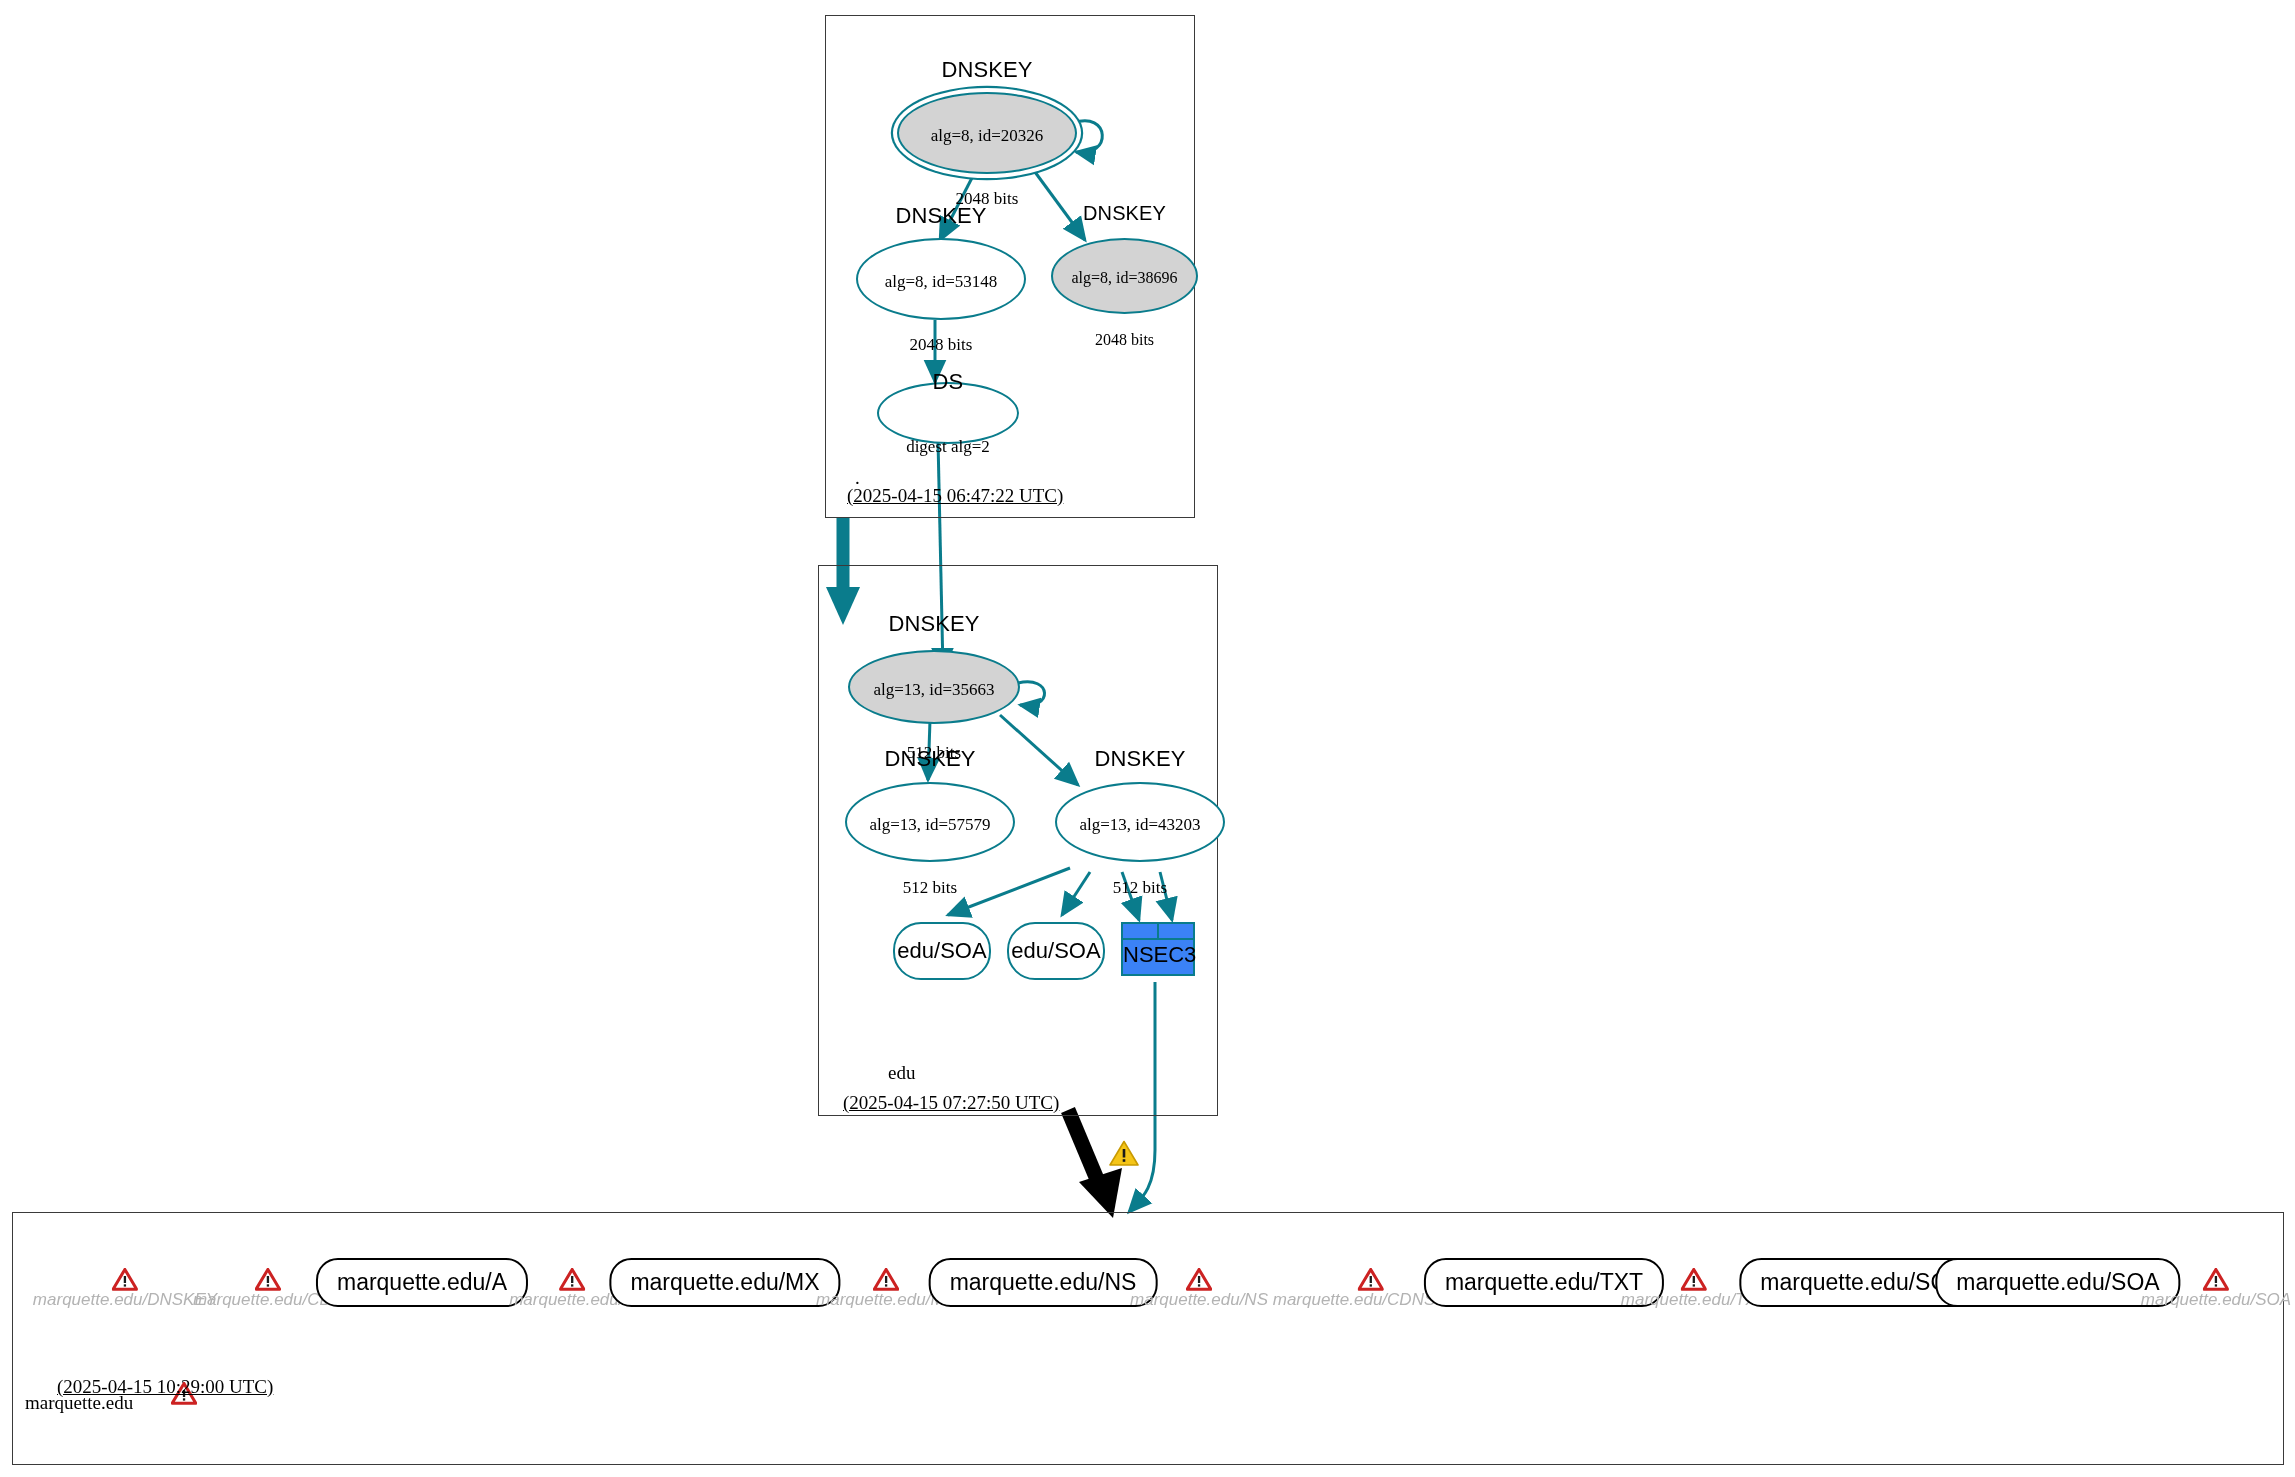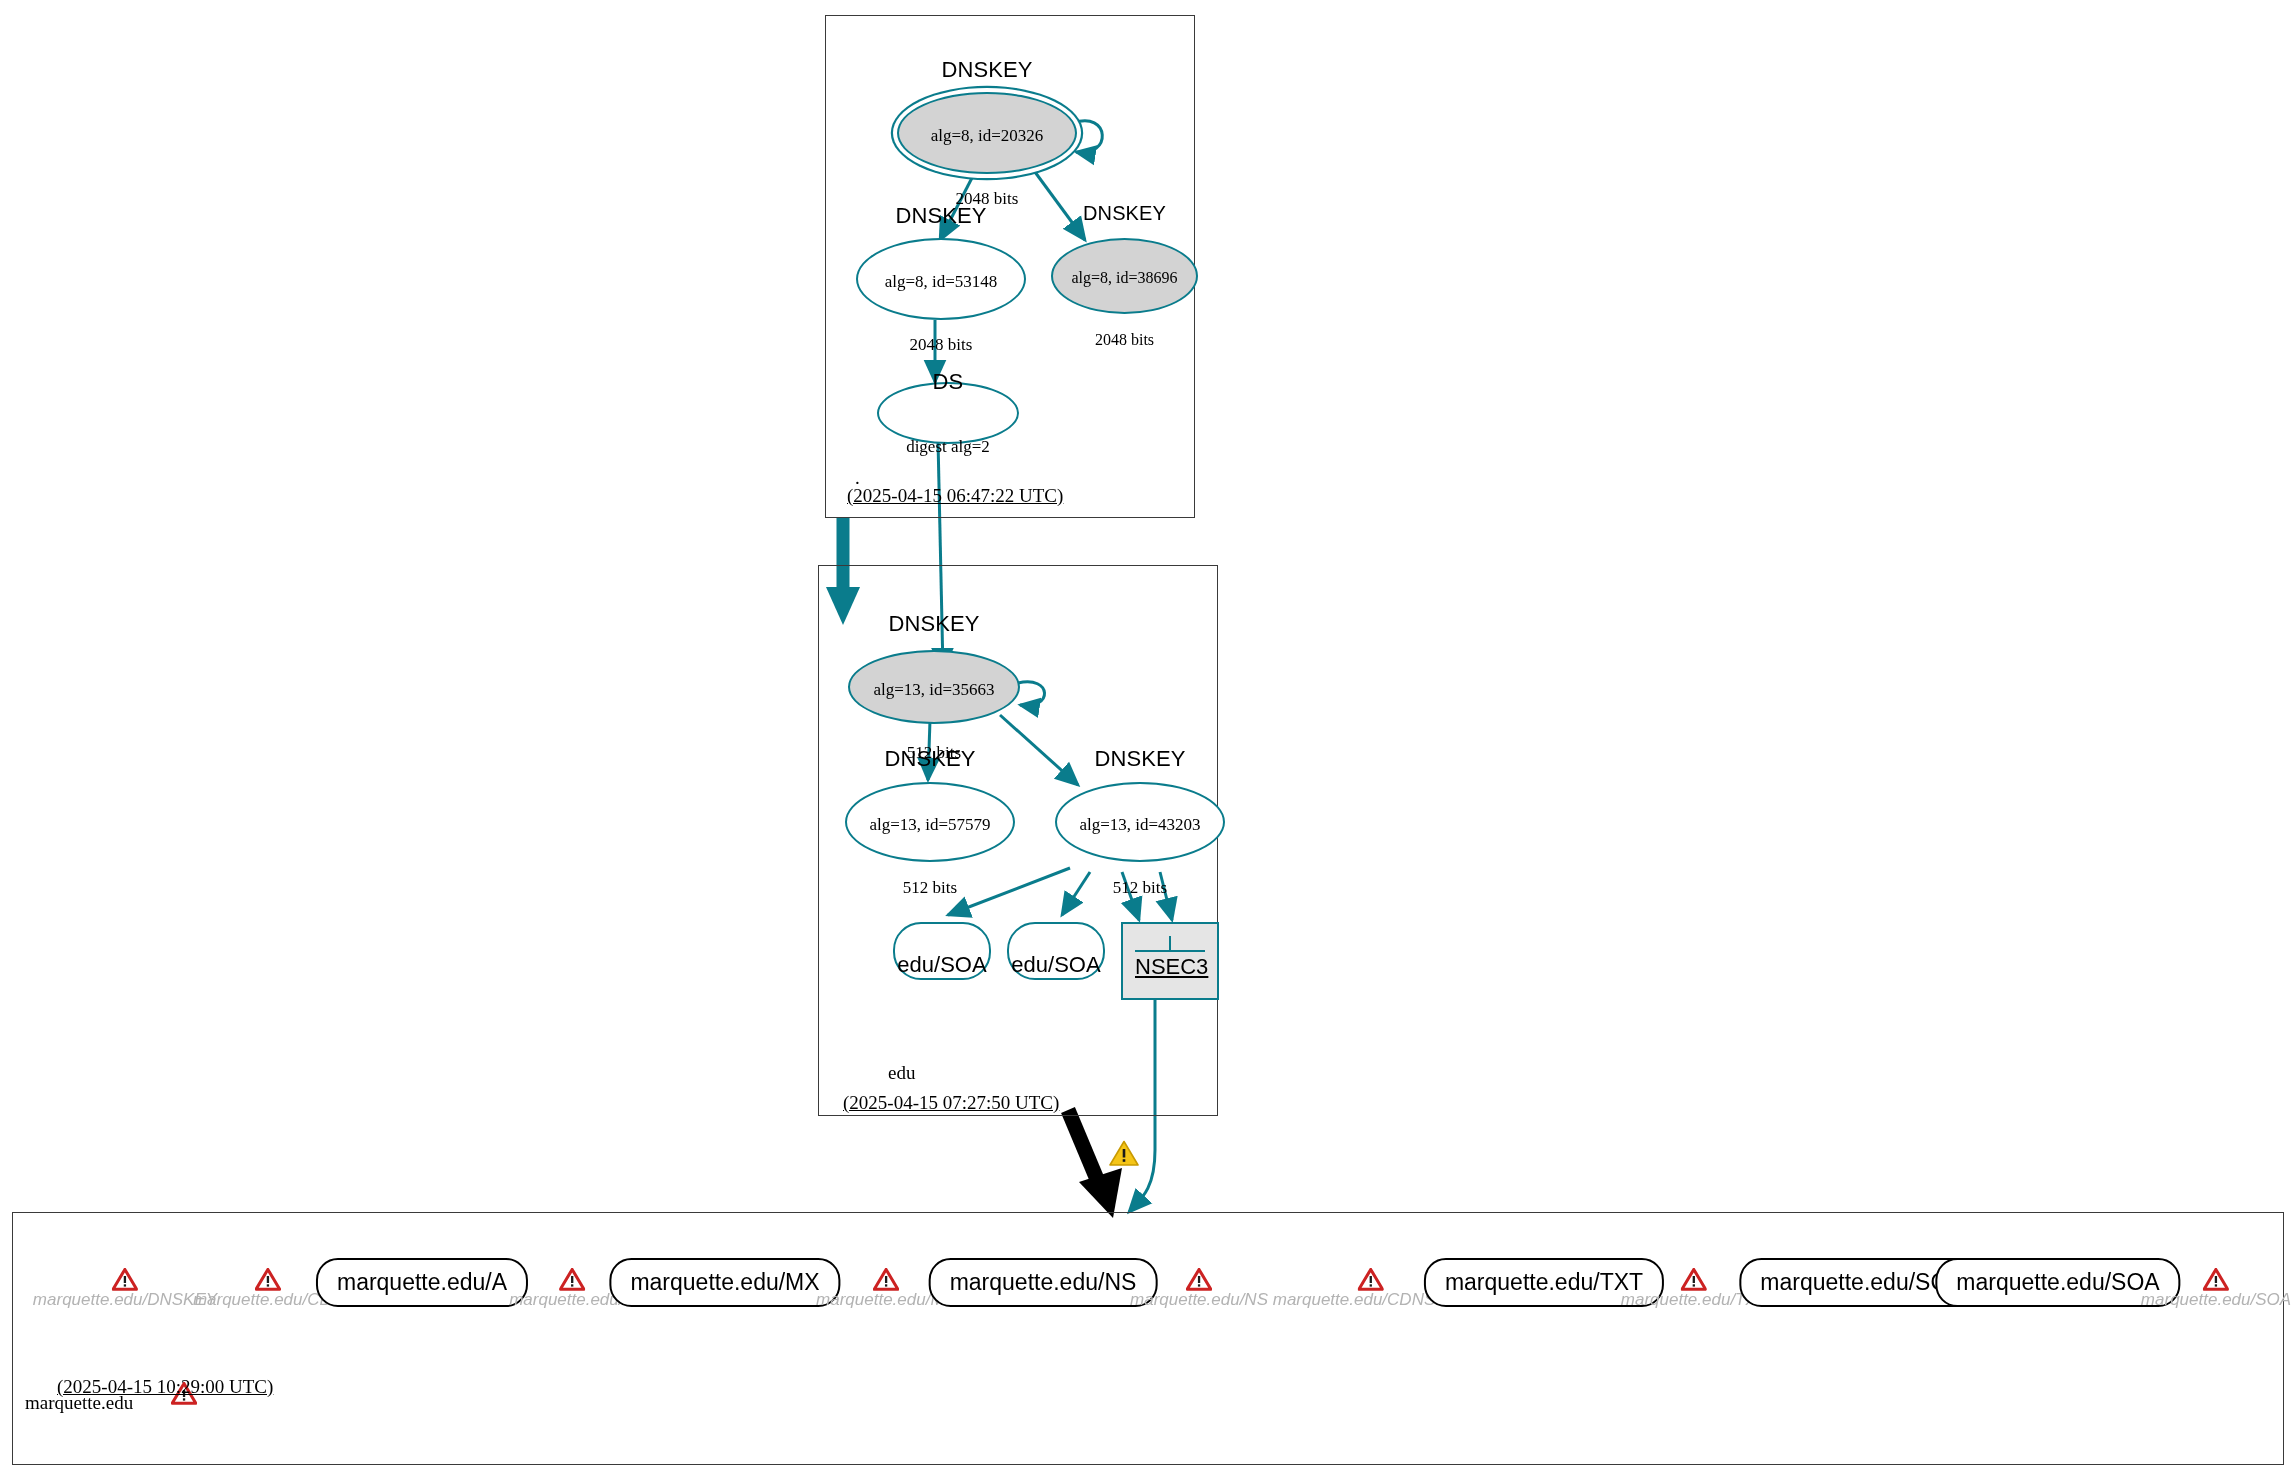--- a/index.html
+++ b/index.html
@@ -79,30 +79,28 @@
     line-height: 1.12;
   }
 
   
   .rrset {
     border: 2.2px solid #0a7c8c;
     border-radius: 28px;
     background: #ffffff;
     font-family: "Liberation Sans", "DejaVu Sans", sans-serif;
     font-size: 22px;
-    justify-content: flex-end;
   }
 
   
   .nsec3 {
     border: 2.2px solid #0a7c8c;
-    background: #e5e5e5;
-    padding: 12px;
+    background: #3b82f6;
+    padding: 0;
     display: block;
-    text-decoration: underline;
   }
   .nsec3 .hdr {
     display: flex;
     height: 14px;
     border-bottom: 2.2px solid #0a7c8c;
   }
   .nsec3 .hdr > i {
     flex: 1 1 50%;
     display: block;
     height: 100%;

